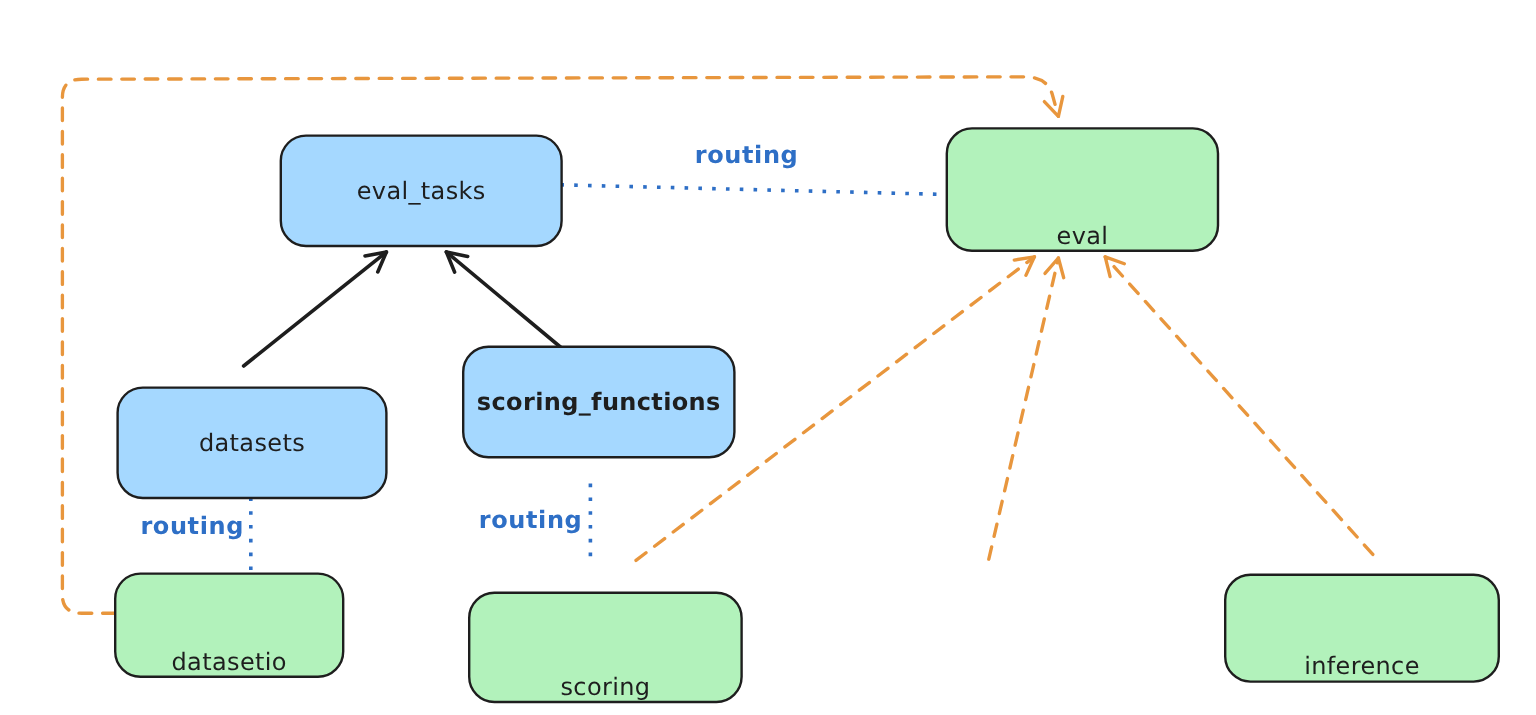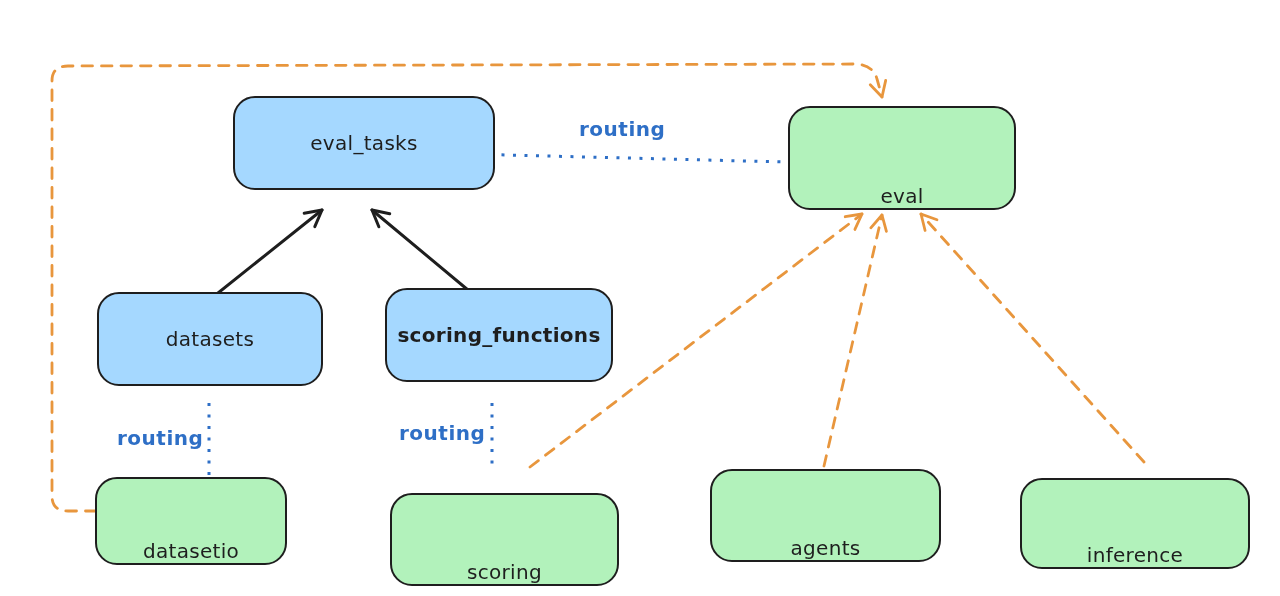--- a/index.html
+++ b/index.html
@@ -65,47 +65,44 @@
     <path class="e-blue" d="M 467 154 L 786 162"></path>
     <path class="e-blue" d="M 209 403 L 209 475"></path>
     <path class="e-blue" d="M 492 403 L 492 466"></path>
 
     <path class="e-orange" d="M 96 511 L 68 511 Q 52 511 52 496 L 52 81 Q 52 66 68 66 L 856 64 Q 873 65 877 79 L 882 97" marker-end="url(#arrow-orange)"></path>
     <path class="e-orange" d="M 530 467 L 862 214" marker-end="url(#arrow-orange)"></path>
     <path class="e-orange" d="M 824 466 L 882 215" marker-end="url(#arrow-orange)"></path>
     <path class="e-orange" d="M 1144 462 L 921 214" marker-end="url(#arrow-orange)"></path>
   </svg>
 
-  <div class="node blue" style="left:233px; top:96px; width:262px; height:94px;">
+  <div class="node blue" style="left:233px; top:112px; width:236px; height:94px;">
     <span>eval_tasks</span>
   </div>
 
   <div class="node green" style="left:788px; top:106px; width:228px; height:104px;">
     <span>eval</span>
   </div>
 
-  <div class="node blue" style="left:97px; top:292px; width:226px; height:94px;">
+  <div class="node blue" style="left:97px; top:322px; width:226px; height:94px;">
     <span>datasets</span>
   </div>
 
   <div class="node blue" style="left:385px; top:288px; width:228px; height:94px;font-weight:bold;">
     <span>scoring_functions</span>
   </div>
 
   <div class="node green" style="left:95px; top:477px; width:192px; height:88px;">
     <span>datasetio</span>
   </div>
 
   <div class="node green" style="left:390px; top:469px; width:229px; height:93px;margin-top:24px;">
     <span>scoring</span>
   </div>
 
-  <div class="node green" style="left:710px; top:469px; width:231px; height:93px;">
-    <span>agents</span>
-  </div>
 
   <div class="node green" style="left:1020px; top:466px; width:230px; height:91px;margin-top:12px;">
     <span>inference</span>
   </div>
 
   <div class="edge-label" style="left:579px; top:117px;">routing</div>
   <div class="edge-label" style="left:117px; top:426px;">routing</div>
   <div class="edge-label" style="left:399px; top:421px;">routing</div>
 
 </div>

